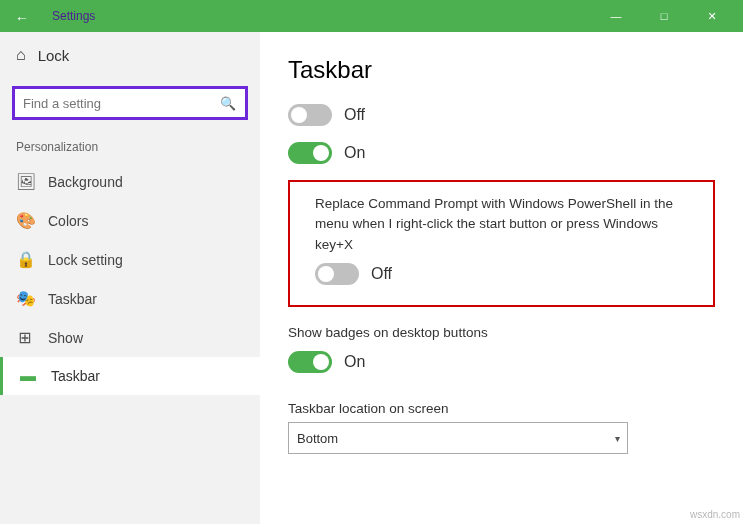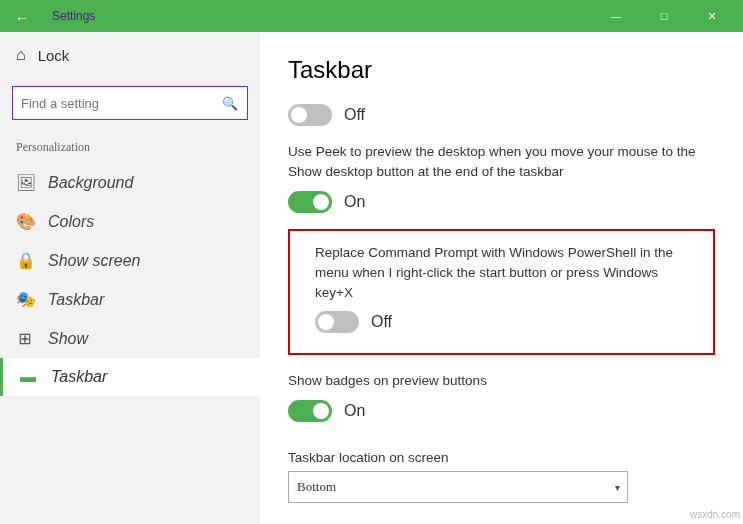--- a/index.html
+++ b/index.html
@@ -85,21 +85,21 @@
     }
     .home-label {
       font-size: 15px;
       color: #333;
     }
 
     .search-box {
       margin: 8px 12px 16px;
       display: flex;
       align-items: center;
-      border: 1px solid #6d28d9;
+      border: 3px solid #6d28d9;
       background: white;
       height: 34px;
       padding: 0 8px;
     }
     .search-input {
       border: none;
       outline: none;
       flex: 1;
       font-size: 13px;
       color: #333;
@@ -108,21 +108,20 @@
     .search-icon-svg {
       color: #666;
       font-size: 13px;
     }
 
     .sidebar-section-title {
       font-size: 12px;
       color: #666;
       padding: 4px 16px 8px;
       text-transform: none;
-      font-family: Liberation Serif, serif;
     }
 
     .nav-item {
       display: flex;
       align-items: center;
       padding: 10px 16px;
       cursor: pointer;
       gap: 14px;
       position: relative;
     }
@@ -133,23 +132,22 @@
     .nav-item.active .nav-label { color: #333; font-weight: 400; }
     .nav-icon {
       font-size: 16px;
       color: #555;
       width: 18px;
       text-align: center;
       flex-shrink: 0;
     }
     .nav-item.active .nav-icon { color: #4CAF50; }
     .nav-label {
-      font-size: 16px;
+      font-size: 14px;
       color: #444;
-      font-style: italic;
     }
 
     
     .content {
       flex: 1;
       padding: 24px 28px;
       overflow-y: auto;
       background: #fff;
     }
     .content-title {
@@ -229,21 +227,20 @@
       height: 32px;
       border: 1px solid #aaa;
       background: white;
       padding: 0 8px;
       font-size: 13px;
       color: #333;
       cursor: pointer;
       appearance: none;
       -webkit-appearance: none;
       position: relative;
-      font-family: Liberation Serif, serif;
     }
     .dropdown-wrapper {
       position: relative;
       max-width: 340px;
     }
     .dropdown-arrow {
       position: absolute;
       right: 8px;
       top: 50%;
       transform: translateY(-50%);
@@ -300,21 +297,21 @@
     <div class="nav-item">
       <span class="nav-icon">🖼</span>
       <span class="nav-label">Background</span>
     </div>
     <div class="nav-item">
       <span class="nav-icon">🎨</span>
       <span class="nav-label">Colors</span>
     </div>
     <div class="nav-item">
       <span class="nav-icon">🔒</span>
-      <span class="nav-label">Show screen</span>
+      <span class="nav-label">Lock setting</span>
     </div>
     <div class="nav-item">
       <span class="nav-icon">🎭</span>
       <span class="nav-label">Taskbar</span>
     </div>
     <div class="nav-item">
       <span class="nav-icon">⊞</span>
       <span class="nav-label">Show</span>
     </div>
     <div class="nav-item active">
@@ -329,41 +326,40 @@
     <div class="setting-row">
       <div class="toggle-row">
         <div class="toggle off">
           <div class="toggle-knob"></div>
         </div>
         <span class="toggle-label">Off</span>
       </div>
     </div>
 
     <div class="setting-row">
-      <p class="setting-desc">Use Peek to preview the desktop when you move your mouse to the Show desktop button at the end of the taskbar</p>
       <div class="toggle-row">
         <div class="toggle on">
           <div class="toggle-knob"></div>
         </div>
         <span class="toggle-label">On</span>
       </div>
     </div>
 
     <div class="highlight-box">
       <p class="setting-desc">Replace Command Prompt with Windows PowerShell in the menu when I right-click the start button or press Windows key+X</p>
       <div class="toggle-row">
         <div class="toggle off">
           <div class="toggle-knob"></div>
         </div>
         <span class="toggle-label">Off</span>
       </div>
     </div>
 
     <div class="setting-row">
-      <p class="setting-desc">Show badges on preview buttons</p>
+      <p class="setting-desc">Show badges on desktop buttons</p>
       <div class="toggle-row">
         <div class="toggle on">
           <div class="toggle-knob"></div>
         </div>
         <span class="toggle-label">On</span>
       </div>
     </div>
 
     <div class="dropdown-row">
       <div class="dropdown-label">Taskbar location on screen</div>

